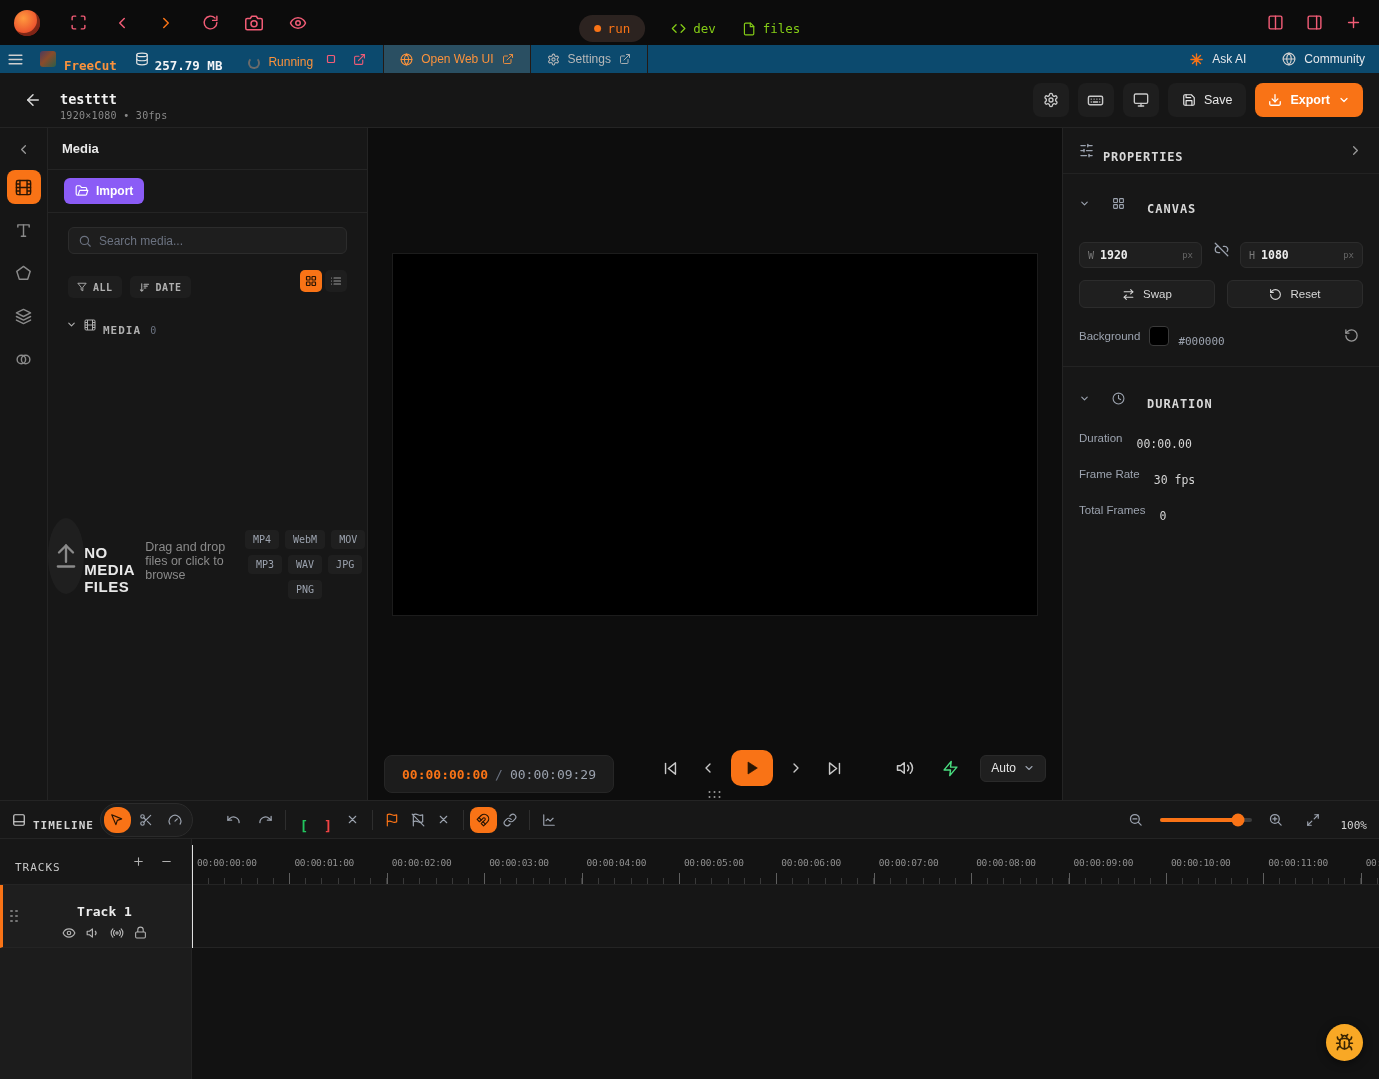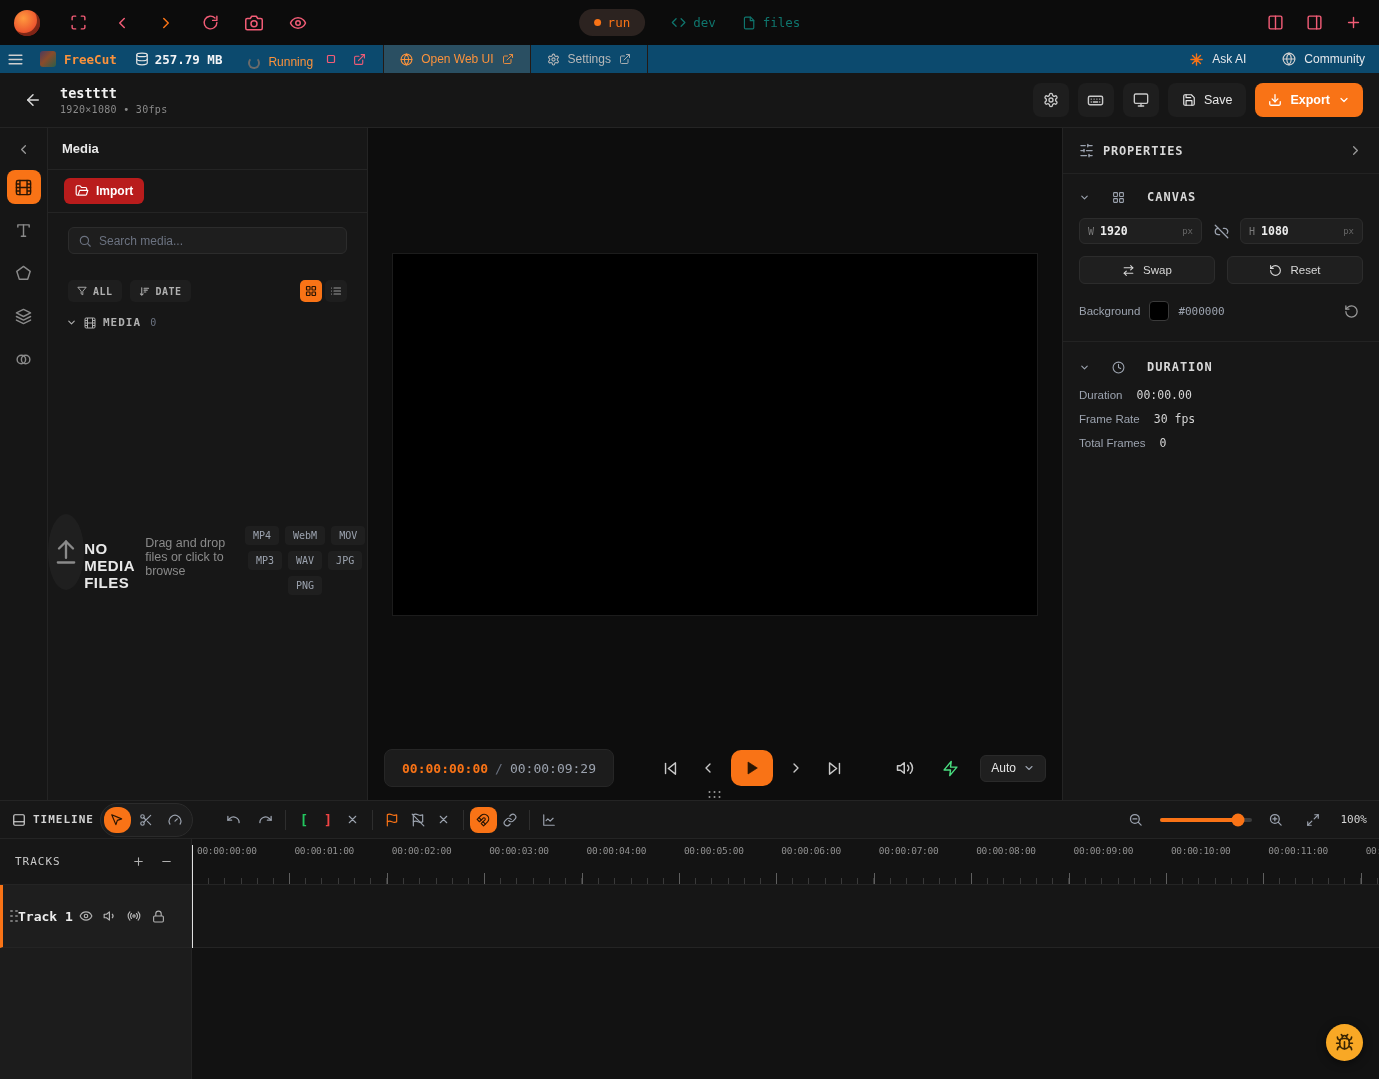--- a/index.html
+++ b/index.html
@@ -1,40 +1,40 @@
 <!DOCTYPE html>
 <html><head>
 <meta charset="utf-8">
 <style>
   * { margin:0; padding:0; box-sizing:border-box; }
   html,body { width:1379px; height:1079px; overflow:hidden; background:#0c0c0c;
     font-family:"Liberation Sans",sans-serif; color:#e5e5e5; }
   button { background:none; border:0; color:inherit; font:inherit; cursor:pointer;
     display:flex; align-items:center; justify-content:center; padding:0; }
-  .mono { font-family:"DejaVu Sans Mono",monospace; }
+  .mono { font-family:"DejaVu Sans Mono",monospace;margin-top:12px; }
   .ic { display:inline-flex; align-items:center; justify-content:center; flex:none; }
   .ic svg { display:block; }
   .app { display:flex; flex-direction:column; height:100%; }
 
   
   .topbar { height:45px; background:#0c0c0c; display:flex; align-items:center;
     padding:0 14px; position:relative; flex:none; }
   .tb-left { display:flex; align-items:center; gap:20px; }
   .tb-logo { width:26px; height:26px; border-radius:50%;
     background:radial-gradient(circle at 36% 32%, #ff9a3e, #e8442a 72%);
     box-shadow:inset -3px -3px 0 rgba(40,10,5,.55); margin-right:6px; }
   .tb-ic { color:#f25c76; width:24px; height:24px; }
   .tb-ic.orange { color:#f97316; }
   .tb-center { position:absolute; left:50%; top:0; height:100%; transform:translateX(-50%);
     display:flex; align-items:center; gap:26px; }
   .run-pill { background:#2c2320; border-radius:14px; height:27px; padding:0 15px;
     gap:7px; color:#f97316; font-size:12.5px; }
   .run-dot { width:7px; height:7px; border-radius:50%; background:#f97316; }
   .tb-item { gap:7px; color:#f25c76; font-size:12.5px; }
-  .tb-item span { color:#0f766e; }
+  .tb-item span { color:#84cc16; }
   .tb-right { margin-left:auto; display:flex; align-items:center; gap:15px; color:#f25c76; }
   .tb-right button { width:24px; height:24px; }
 
   
   .appbar { height:28px; background:#0c4a6e; display:flex; align-items:center;
     flex:none; font-size:12px; }
   .ab-burger { width:30px; height:100%; color:#cfcfcf; }
   .ab-logo { width:16px; height:16px; border-radius:3px; margin:0 8px 0 10px;
     background:linear-gradient(135deg,#4b3a5f 0%,#8a4b2a 45%,#2a5f4b 100%); flex:none; }
   .ab-brand { color:#fb923c; font-weight:bold; font-size:12.5px; margin-right:18px; }
@@ -77,23 +77,23 @@
   .rail-btn { width:34px; height:34px; border-radius:8px; color:#8a8a8a; margin-bottom:9px; }
   .rail-btn.active { background:#f97316; color:#2a1503; }
   .rail .rail-btn:first-of-type { margin-top:10px; }
 
   .media { width:320px; background:#171717; border-right:1px solid #242424;
     display:flex; flex-direction:column; flex:none; }
   .m-head { height:42px; display:flex; align-items:center; padding:0 14px;
     border-bottom:1px solid #242424; font-size:13px; font-weight:bold; color:#eaeaea; flex:none; }
   .m-importrow { height:43px; display:flex; align-items:center; padding:0 16px;
     border-bottom:1px solid #242424; flex:none; }
-  .import-btn { height:26px; padding:0 11px; background:#b91c1c; border-radius:6px;
+  .import-btn { height:26px; padding:0 11px; background:#8b5cf6; border-radius:6px;
     gap:7px; color:#fff; font-size:12px; font-weight:bold; }
-  .m-search { margin:14px 20px 16px; height:27px; background:#1e1e1e; border:1px solid #2c2c2c;
+  .m-search { margin:14px 20px 0; height:27px; background:#1e1e1e; border:1px solid #2c2c2c;
     border-radius:6px; display:flex; align-items:center; padding:0 9px; gap:7px; flex:none; }
   .m-search input { flex:1; background:transparent; border:0; outline:none; color:#d4d4d4;
     font-size:12px; font-family:inherit; }
   .m-search input::placeholder { color:#6b7280; }
   .m-filters { margin:10px 20px 0; display:flex; align-items:center; gap:8px; flex:none; }
   .chip { height:22px; padding:0 9px; background:#1e1e1e; border-radius:5px; gap:6px;
     color:#b0b0b0; font-size:10px; font-weight:bold; letter-spacing:.5px; }
   .view-toggle { margin-left:auto; display:flex; gap:3px; }
   .vt-btn { width:22px; height:22px; border-radius:5px; background:#1e1e1e; color:#9a9a9a; }
   .vt-btn.active { background:#f97316; color:#2a1503; }
@@ -205,21 +205,21 @@
     background-size:100% 6px; background-position:0 100%; background-repeat:no-repeat; }
   .rcell::after { content:""; position:absolute; left:0; bottom:0; width:1px; height:11px;
     background:#5f5f5f; }
   .rlabel { position:absolute; top:6px; left:5px; font-size:9.5px; color:#8f8f8f;
     letter-spacing:-.3px; white-space:nowrap; }
   .track-head { background:#1e1e1e; border-left:3px solid #f97316;
     border-right:1px solid #242424; border-bottom:1px solid #242424;
     display:flex; align-items:center; padding-left:7px; }
   .grip { display:grid; grid-template-columns:repeat(2,3px); grid-auto-rows:3px; gap:2px; }
   .grip i { width:2.5px; height:2.5px; border-radius:50%; background:#777; }
-  .th-center { flex:1; display:flex; flex-direction:row; align-items:center; gap:6px; }
+  .th-center { flex:1; display:flex; flex-direction:column; align-items:center; gap:6px; }
   .track-name { font-size:13px; font-weight:bold; color:#ececec; }
   .track-ics { display:flex; gap:9px; color:#b3b3b3; }
   .track-ics button { width:15px; height:15px; color:#b3b3b3; }
   .track-lane { background:#161616; border-bottom:1px solid #242424; }
   .rest-left { background:#1c1c1c; border-right:1px solid #242424; }
   .rest-lane { background:#121212; }
   .playhead { position:absolute; left:192px; top:6px; width:1px; height:103px;
     background:#e0e0e0; z-index:5; }
 
   .bug-fab { position:fixed; right:16px; bottom:18px; width:37px; height:37px;

